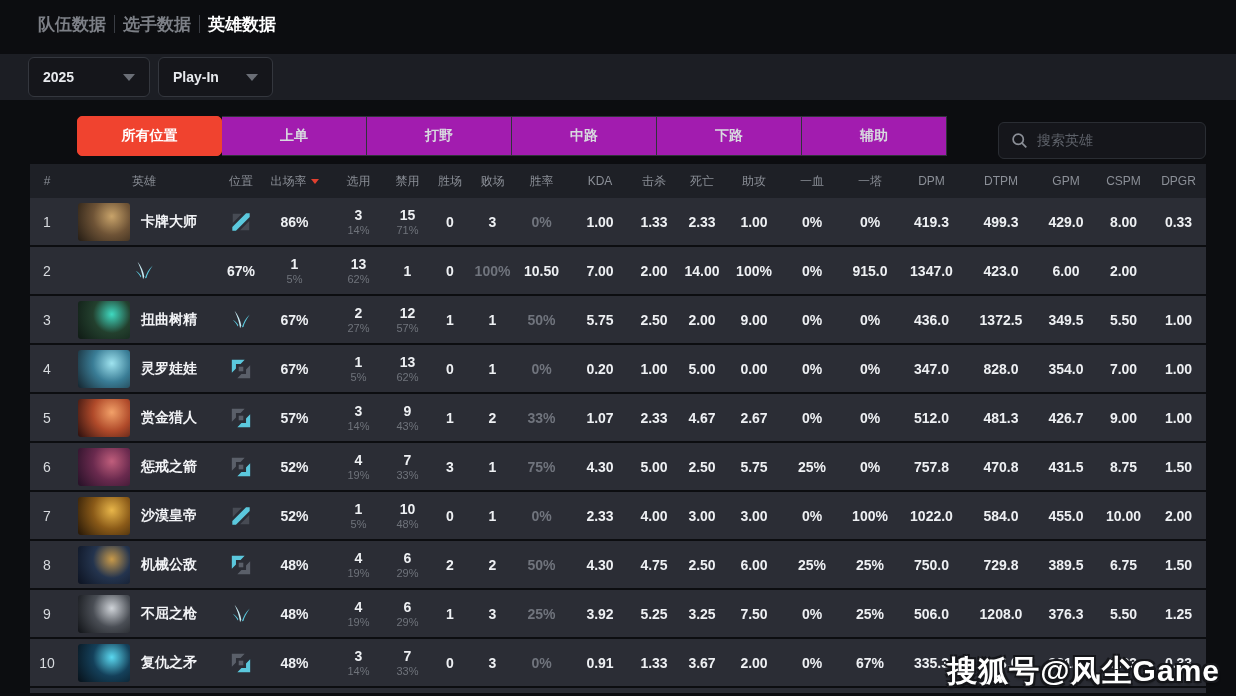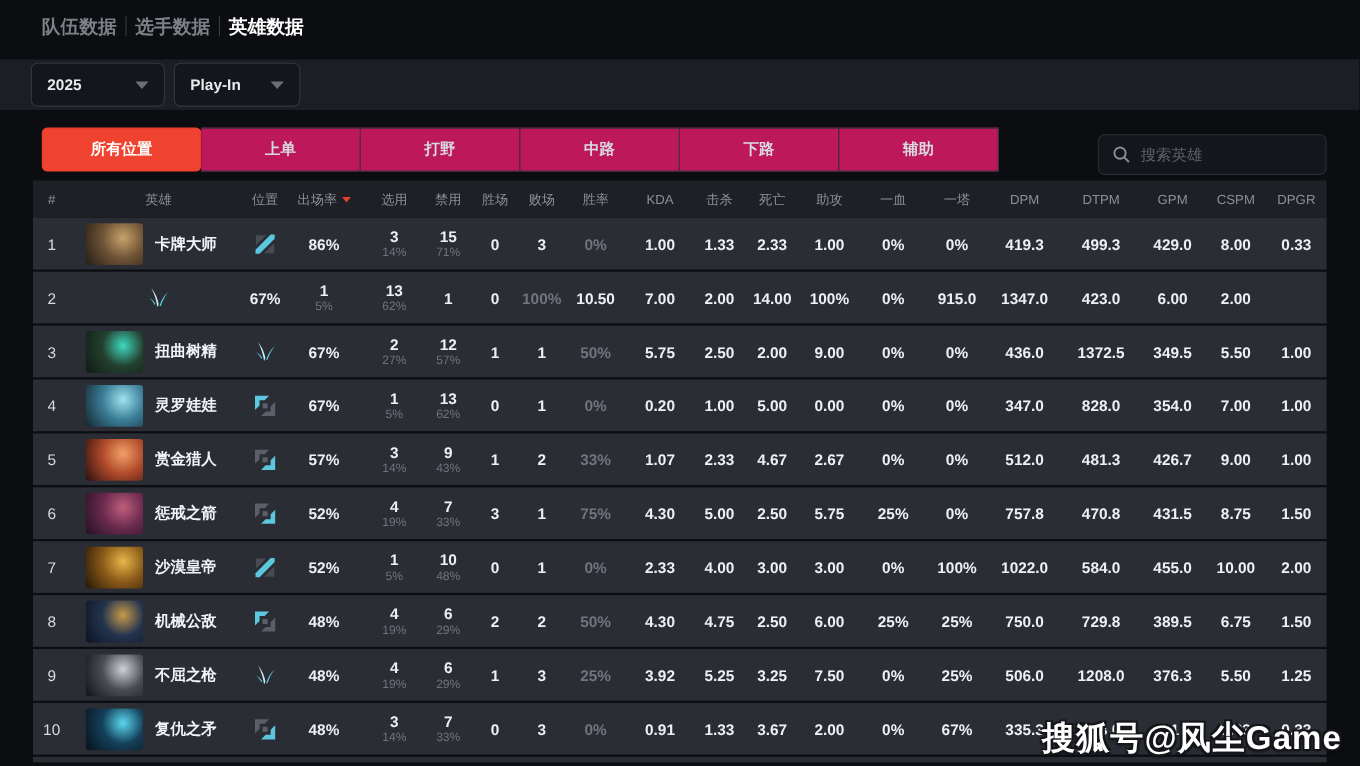--- a/index.html
+++ b/index.html
@@ -21,22 +21,22 @@
     display:flex; align-items:center; justify-content:space-between; padding:0 14px; cursor:pointer;gap:24px; }
   .dropdown.year { width:122px; }
   .dropdown.stage { width:115px; }
   .dropdown .dd-value { font-size:14px; font-weight:700; color:#e8eaee; }
   .dd-chevron { width:0; height:0; border-left:6px solid transparent; border-right:6px solid transparent; border-top:7px solid #6a6e76; }
   
   .content { margin:16px 30px 0 30px; }
   .tabs-row { display:flex; height:40px; align-items:stretch; }
   .tab-strip { display:flex; margin-left:8px; }
   .pos-tab { width:145px; display:flex; align-items:center; justify-content:center;
-    background:#be185d; border:1px solid #30333a; border-left:none; font-size:14px; font-weight:700; color:#d8dadf; cursor:pointer; }
-  .pos-tab:first-child { border-left:1px solid #30333a; }
+    background:#a21caf; border:1px solid #30333a; border-left:none; font-size:14px; font-weight:700; color:#d8dadf; cursor:pointer; }
+  .pos-tab:first-child { border-left:1px solid #30333a;margin-left:39px; }
   .pos-tab.active { background:var(--accent,#f0432f); border-color:var(--accent,#f0432f); border-radius:5px; color:#fff; }
   .search-box { margin-left:auto; width:208px; height:37px; align-self:center; background:#15161b;
     border:1px solid #2a2d33; border-radius:6px; display:flex; align-items:center; padding:0 12px; gap:9px;margin-top:8px; }
   .search-box svg { flex:0 0 auto; }
   .search-input { flex:1; background:transparent; border:none; outline:none; color:#c7cad0;
     font-size:14px; font-family:inherit; }
   .search-input::placeholder { color:#5e626a; }
   
   .grid-cols { display:grid;
     grid-template-columns:34px 160px 34px 73px 55px 43px 42px 43px 55px 62px 46px 50px 54px 62px 54px 69px 70px 60px 55px 55px; }

